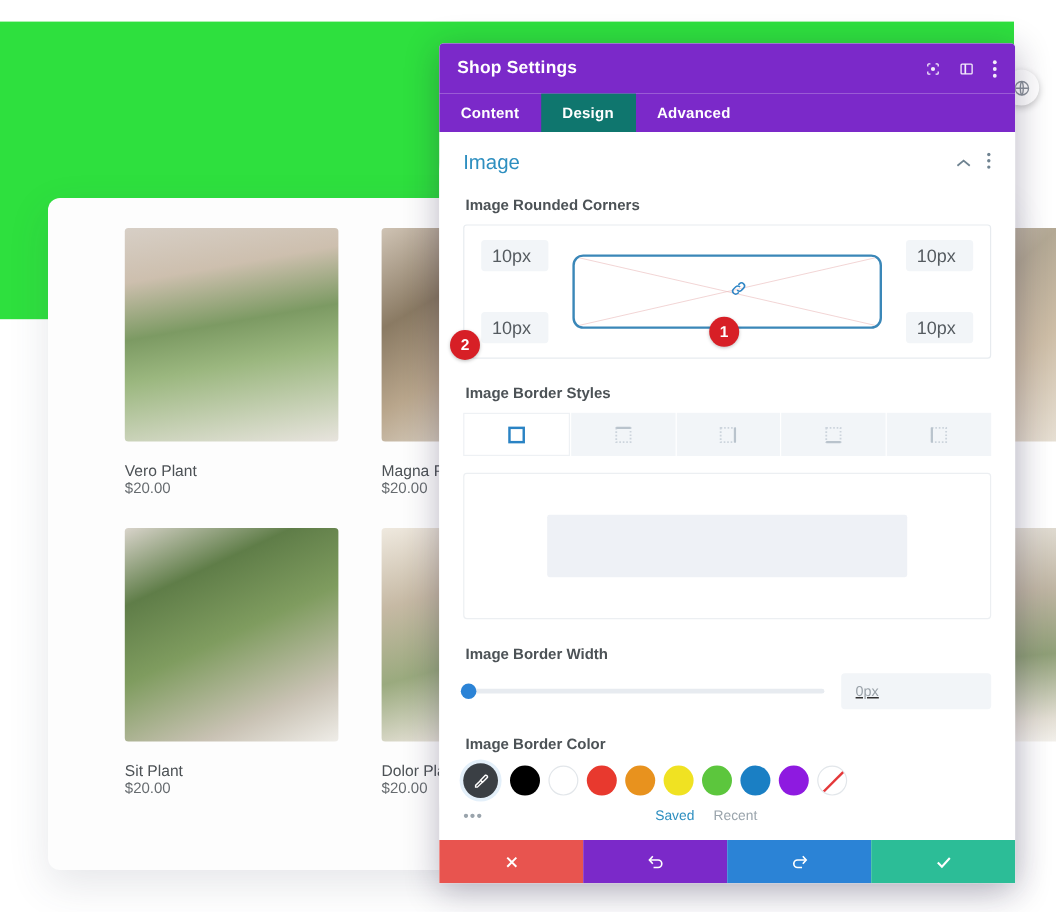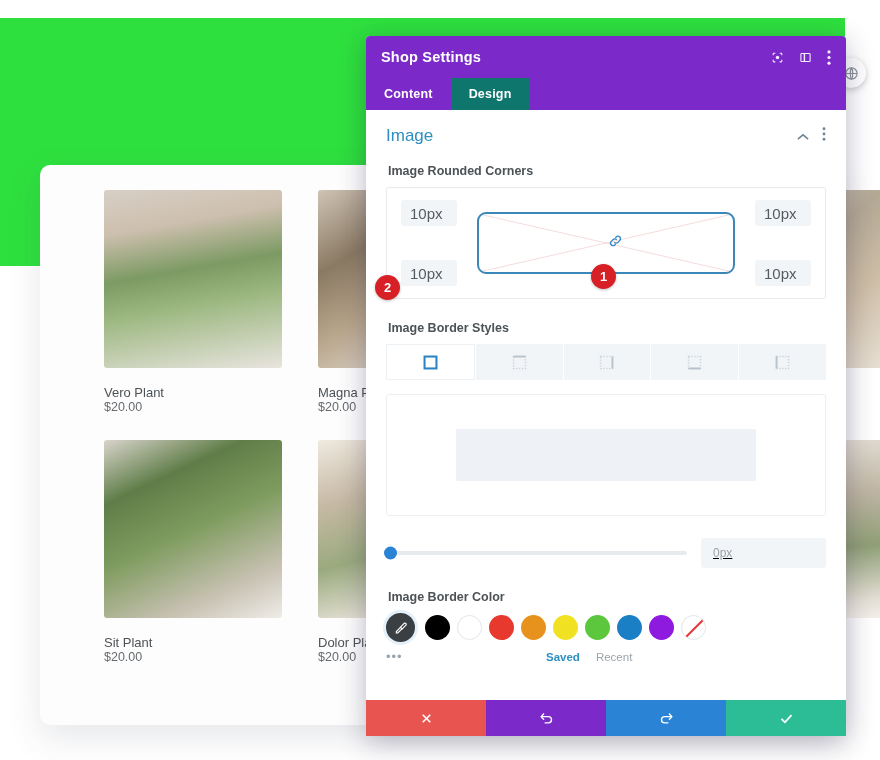--- a/index.html
+++ b/index.html
@@ -170,21 +170,21 @@
   }
   .sw-none::after {
     content: ""; position: absolute; left: -3px; top: 11px; width: 32px; height: 2px;
     background: #e4383a; transform: rotate(-45deg);
   }
   .palette-sub {
     display: flex; align-items: center; margin-top: 7px; margin-bottom: 16px;
     font-size: 11.5px;
   }
   .dots { color: #9aa4ac; letter-spacing: 1px; font-size: 13px; width: 32px; }
-  .saved-link { color: #2e8fc0; font-weight: bold; margin-left: 128px; }
+  .saved-link { color: #2e8fc0; font-weight: normal; margin-left: 128px; }
   .recent-link { color: #9aa4ac; margin-left: 16px; }
 
   
   .modal-footer { display: flex; height: 36px; flex: 0 0 auto; }
   .fbtn {
     flex: 1; display: flex; align-items: center; justify-content: center;
     color: #fff; font-size: 14px;
   }
   .fb-cancel { background: #e8544f; }
   .fb-undo { background: #7b29c9; }
@@ -294,20 +294,21 @@
               <circle cx="2" cy="8" r="1.7"></circle>
               <circle cx="2" cy="14" r="1.7"></circle>
           </svg>
         </span>
       </div>
     </div>
 
     <div class="tabs">
       <div class="tab">Content</div>
       <div class="tab active">Design</div>
+      <div class="tab">Advanced</div>
     </div>
 
     <div class="modal-body">
       <div class="scroll-area">
 
         <div class="section-head">
           <div class="section-title">Image</div>
           <div class="section-tools">
             <span>
               <svg width="12" height="8" viewBox="0 0 14 9" fill="none" stroke="#6f8391" stroke-width="1.8">
@@ -378,20 +379,21 @@
               <rect x="3" y="3" width="14" height="14" stroke-dasharray="1.6 1.8"></rect>
               <path d="M3 3v14" stroke="#b9c3cc" stroke-width="2.2" stroke-dasharray="0"></path>
             </svg>
           </div>
         </div>
 
         <div class="preview-panel">
           <div class="preview-inner"></div>
         </div>
 
+        <div class="field-label">Image Border Width</div>
         <div class="slider-row">
           <div class="slider-track">
             <div class="slider-thumb"></div>
           </div>
           <div class="slider-input">0px</div>
         </div>
 
         <div class="field-label">Image Border Color</div>
         <div class="palette">
           <div class="swatch sw-eyedrop">

